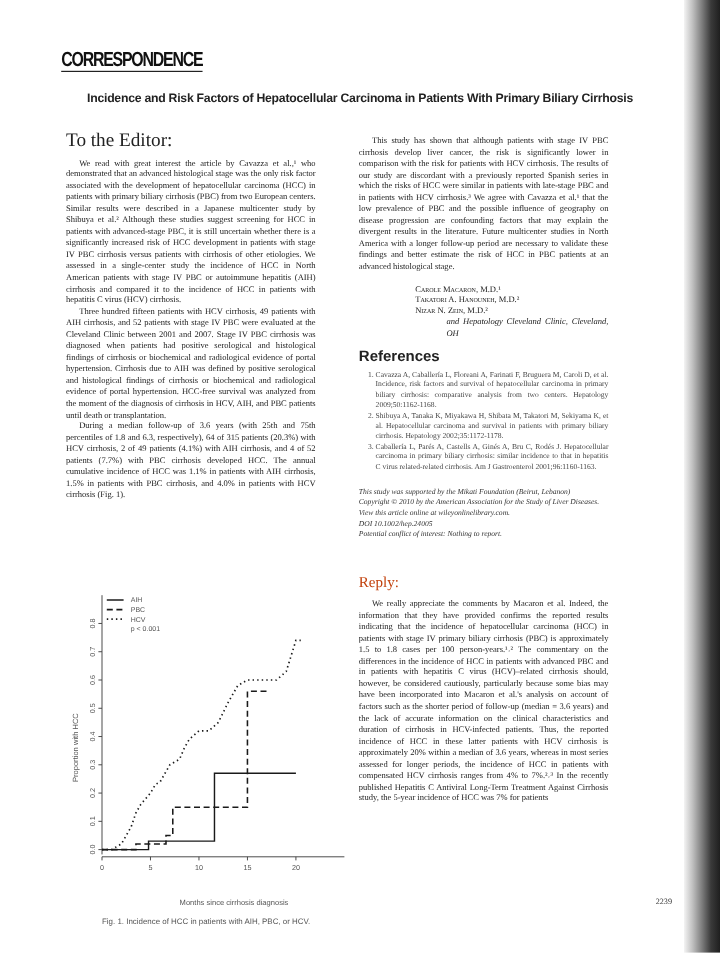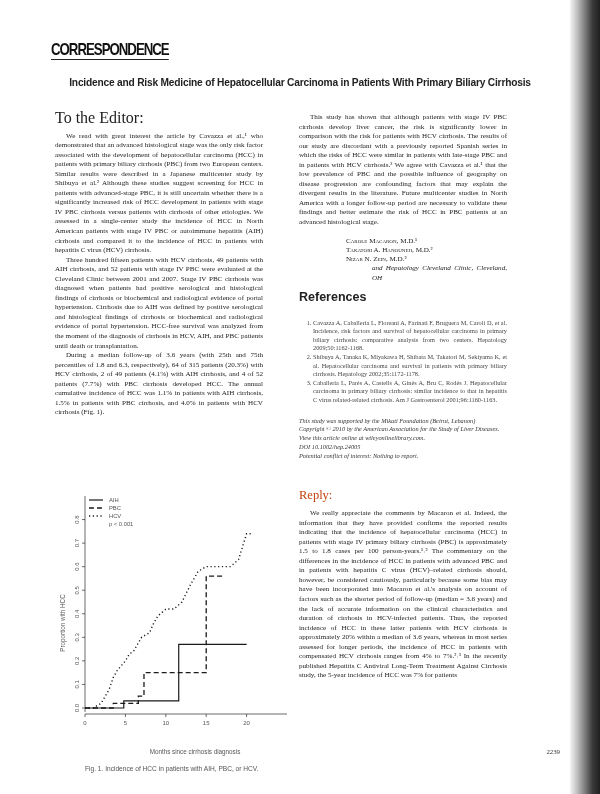--- a/index.html
+++ b/index.html
@@ -7,37 +7,37 @@
   .edge { position:absolute; top:0; right:0; width:30px; height:794px;
     background:linear-gradient(to right,#f4f4f4 0%,#bdbdbd 25%,#7d7d7d 50%,#3a3a3a 75%,#1f1f1f 100%); }
   .section-head { position:absolute; left:51px; top:40px; font-family:"Liberation Sans", sans-serif; font-size:17px; font-weight:bold; letter-spacing:-1.3px; transform:scaleX(0.78); transform-origin:left top; border-bottom:1.2px solid #222; line-height:19px; color:#111; }
   .title { position:absolute; left:40px; width:520px; top:77px; text-align:center; font-family:"Liberation Sans", sans-serif; font-weight:bold; font-size:10.2px; letter-spacing:-0.2px; color:#222; }
   .col { position:absolute; width:208px; font-size:7.1px; line-height:9.55px; text-align:justify; }
   .col p { margin:0; text-indent:11px; }
   .h2 { font-size:16px; margin:0 0 9px 0; color:#222; }
   .sc { font-variant:small-caps; }
   .sig { margin:9px 0 0 47px; font-size:7.1px; line-height:9.3px; }
   .aff { font-style:italic; }
-  .refhead { font-family:"Liberation Sans", sans-serif; font-weight:bold; font-size:12.5px; margin:10px 0 16px 0; color:#222; }
+  .refhead { font-family:"Liberation Sans", sans-serif; font-weight:bold; font-size:12.5px; margin:10px 0 6px 0; color:#222; }
   ol.refs { margin:0; padding-left:14px; font-size:6.3px; line-height:8.6px; color:#444; }
   ol.refs li { margin-bottom:0; }
   .note { margin-top:12px; font-style:italic; font-size:6.3px; line-height:8.8px; color:#333; text-align:left; }
   .reply-h { font-size:12.5px; margin:30px 0 9px 0; color:#c2410c; }
   .pagenum { position:absolute; right:40px; top:748px; font-size:6.8px; color:#333; }
   .fig { position:absolute; left:55px; top:488px; width:250px; height:270px; }
   .fig svg { font-family:"Liberation Sans", sans-serif; }
   .caption { position:absolute; left:85px; top:765px; font-family:"Liberation Sans", sans-serif; font-size:6.6px; color:#555; }
 </style>
 </head>
 <body>
 
 <div class="edge"></div>
 
 <div class="section-head">CORRESPONDENCE</div>
-<div class="title">Incidence and Risk Medicine of Hepatocellular Carcinoma in Patients With Primary Biliary Cirrhosis</div>
+<div class="title">Incidence and Risk Factors of Hepatocellular Carcinoma in Patients With Primary Biliary Cirrhosis</div>
 
 <div class="col" style="left:55px; top:113px;">
   <div class="h2">To the Editor:</div>
   <p>We read with great interest the article by Cavazza et al.,¹ who demonstrated that an advanced histological stage was the only risk factor associated with the development of hepatocellular carcinoma (HCC) in patients with primary biliary cirrhosis (PBC) from two European centers. Similar results were described in a Japanese multicenter study by Shibuya et al.² Although these studies suggest screening for HCC in patients with advanced-stage PBC, it is still uncertain whether there is a significantly increased risk of HCC development in patients with stage IV PBC cirrhosis versus patients with cirrhosis of other etiologies. We assessed in a single-center study the incidence of HCC in North American patients with stage IV PBC or autoimmune hepatitis (AIH) cirrhosis and compared it to the incidence of HCC in patients with hepatitis C virus (HCV) cirrhosis.</p>
   <p>Three hundred fifteen patients with HCV cirrhosis, 49 patients with AIH cirrhosis, and 52 patients with stage IV PBC were evaluated at the Cleveland Clinic between 2001 and 2007. Stage IV PBC cirrhosis was diagnosed when patients had positive serological and histological findings of cirrhosis or biochemical and radiological evidence of portal hypertension. Cirrhosis due to AIH was defined by positive serological and histological findings of cirrhosis or biochemical and radiological evidence of portal hypertension. HCC-free survival was analyzed from the moment of the diagnosis of cirrhosis in HCV, AIH, and PBC patients until death or transplantation.</p>
   <p>During a median follow-up of 3.6 years (with 25th and 75th percentiles of 1.8 and 6.3, respectively), 64 of 315 patients (20.3%) with HCV cirrhosis, 2 of 49 patients (4.1%) with AIH cirrhosis, and 4 of 52 patients (7.7%) with PBC cirrhosis developed HCC. The annual cumulative incidence of HCC was 1.1% in patients with AIH cirrhosis, 1.5% in patients with PBC cirrhosis, and 4.0% in patients with HCV cirrhosis (Fig. 1).</p>
 </div>
 
 <div class="fig">
   <svg id="chart" width="250" height="270">

